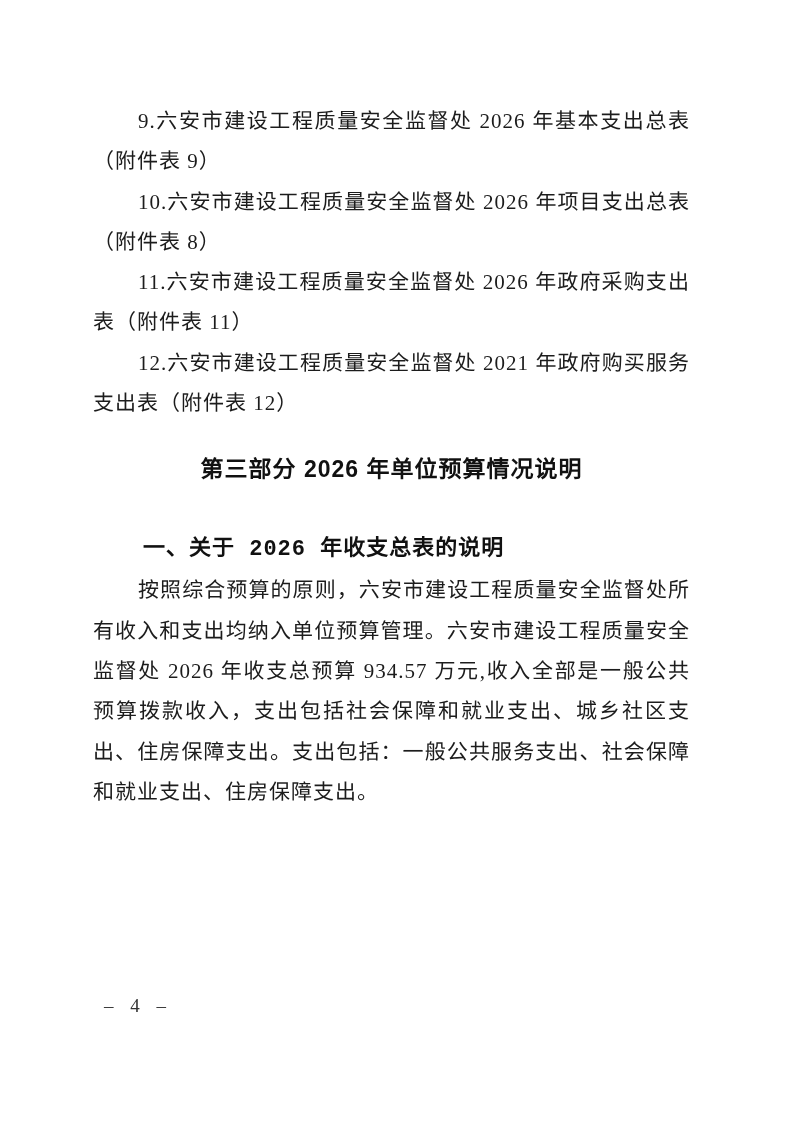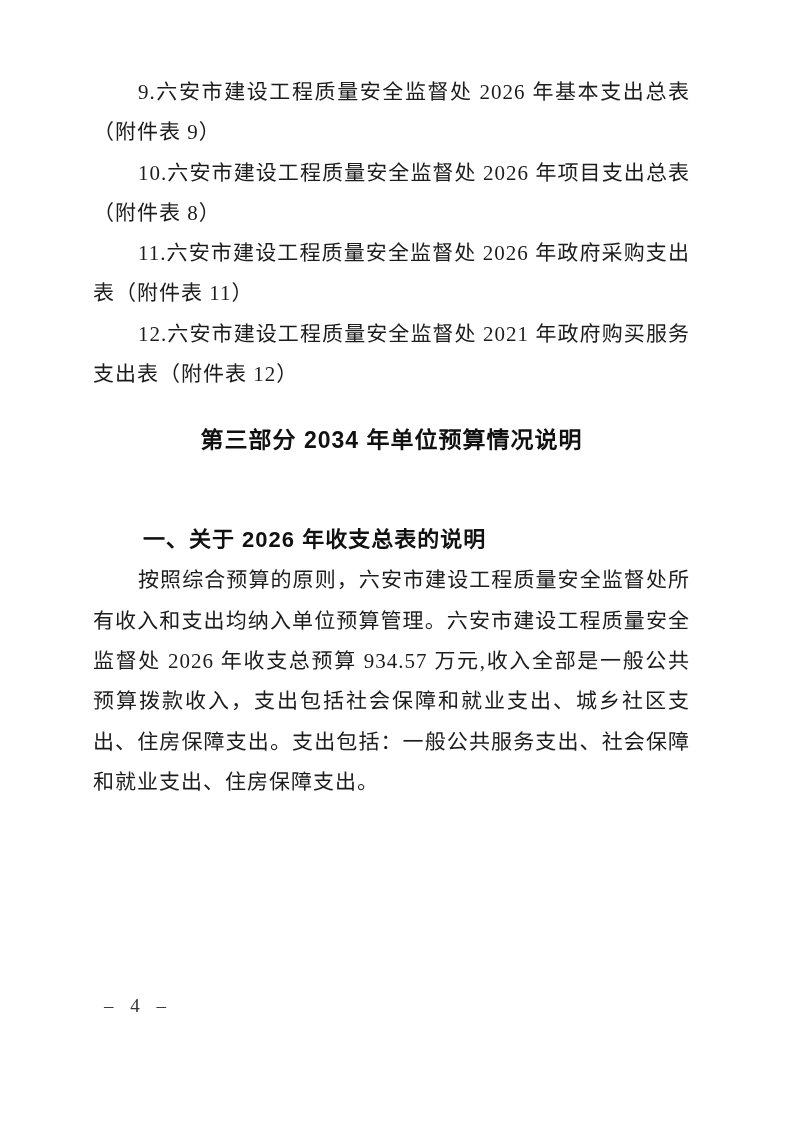--- a/index.html
+++ b/index.html
@@ -15,21 +15,21 @@
     background: #ffffff;
     overflow: hidden;
     font-family: "Liberation Serif", "DejaVu Serif", serif;
     color: #1c1c1c;
   }
   .content {
     position: absolute;
     top: 0;
     left: 93px;
     width: 597px;
-    padding-top: 72px;
+    padding-top: 101px;
   }
   .doc-par {
     margin: 0;
     font-size: 21px;
     line-height: 40.3px;
     letter-spacing: 1px;
     text-align: justify;
     text-justify: inter-ideograph;
   }
   .doc-par.indent {
@@ -39,22 +39,22 @@
     margin: 26px 0 0 0;
     font-family: "Liberation Sans", "DejaVu Sans", sans-serif;
     font-weight: bold;
     font-size: 23px;
     line-height: 40px;
     letter-spacing: 1px;
     text-align: center;
     color: #111111;
   }
   .subsection-heading {
-    margin: 60px 0 0 0;
-    font-family: Liberation Sans, sans-serif;
+    margin: 41px 0 0 0;
+    font-family: Liberation Mono, monospace;
     font-weight: bold;
     font-size: 22px;
     line-height: 40px;
     letter-spacing: 1px;
     text-indent: 50px;
     text-align: left;
     color: #111111;
   }
   .footer-page-number {
     position: absolute;
@@ -75,21 +75,21 @@
     <p class="doc-par indent">9.六安市建设工程质量安全监督处 2026 年基本支出总表（附件表 9）</p>
 
     <p class="doc-par indent">10.六安市建设工程质量安全监督处 2026 年项目支出总表（附件表 8）</p>
 
     <p class="doc-par indent">11.六安市建设工程质量安全监督处 2026 年政府采购支出表（附件表 11）</p>
 
     <p class="doc-par indent">12.六安市建设工程质量安全监督处 2021 年政府购买服务支出表（附件表 12）</p>
 
 
 
-    <h1 class="section-heading">第三部分 2034 年单位预算情况说明</h1>
+    <h1 class="section-heading">第三部分 2026 年单位预算情况说明</h1>
 
     <h2 class="subsection-heading">一、关于 2026 年收支总表的说明</h2>
 
     <p class="doc-par indent">按照综合预算的原则，六安市建设工程质量安全监督处所有收入和支出均纳入单位预算管理。六安市建设工程质量安全监督处 2026 年收支总预算 934.57 万元,收入全部是一般公共预算拨款收入，支出包括社会保障和就业支出、城乡社区支出、住房保障支出。支出包括：一般公共服务支出、社会保障和就业支出、住房保障支出。</p>
 
   </div>
 
   <div class="footer-page-number">– 4 –</div>
 </div>
 

